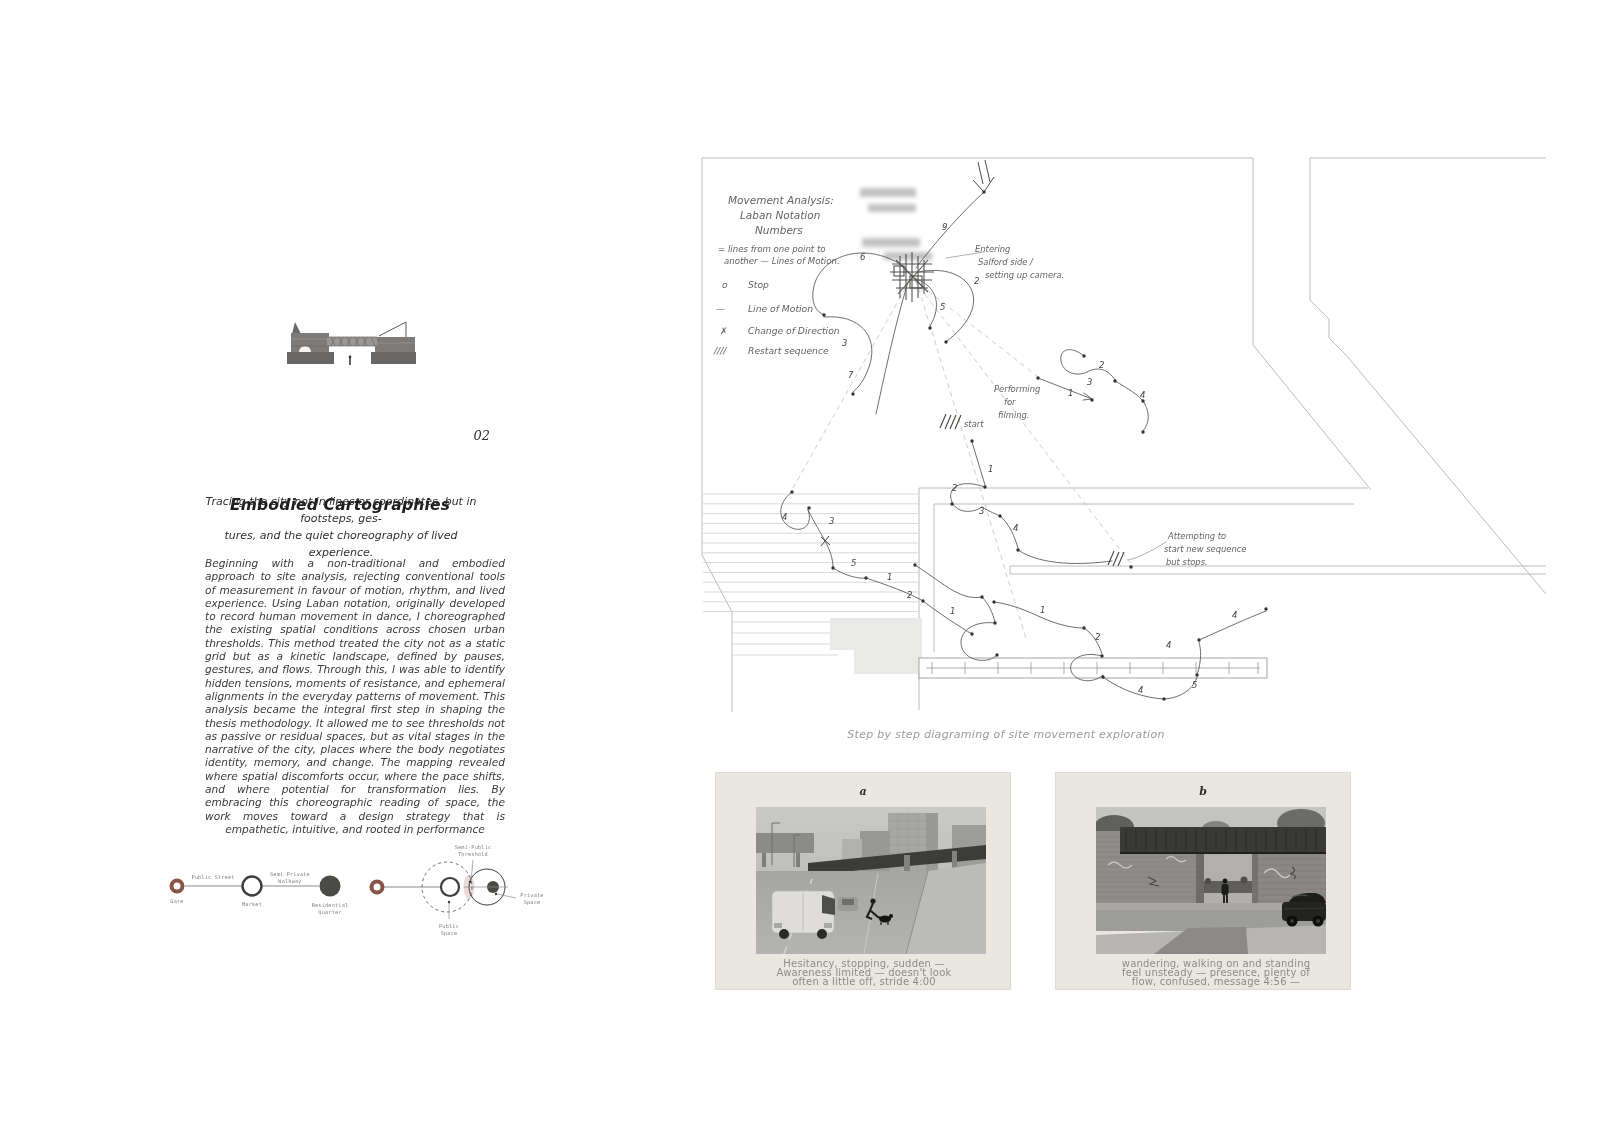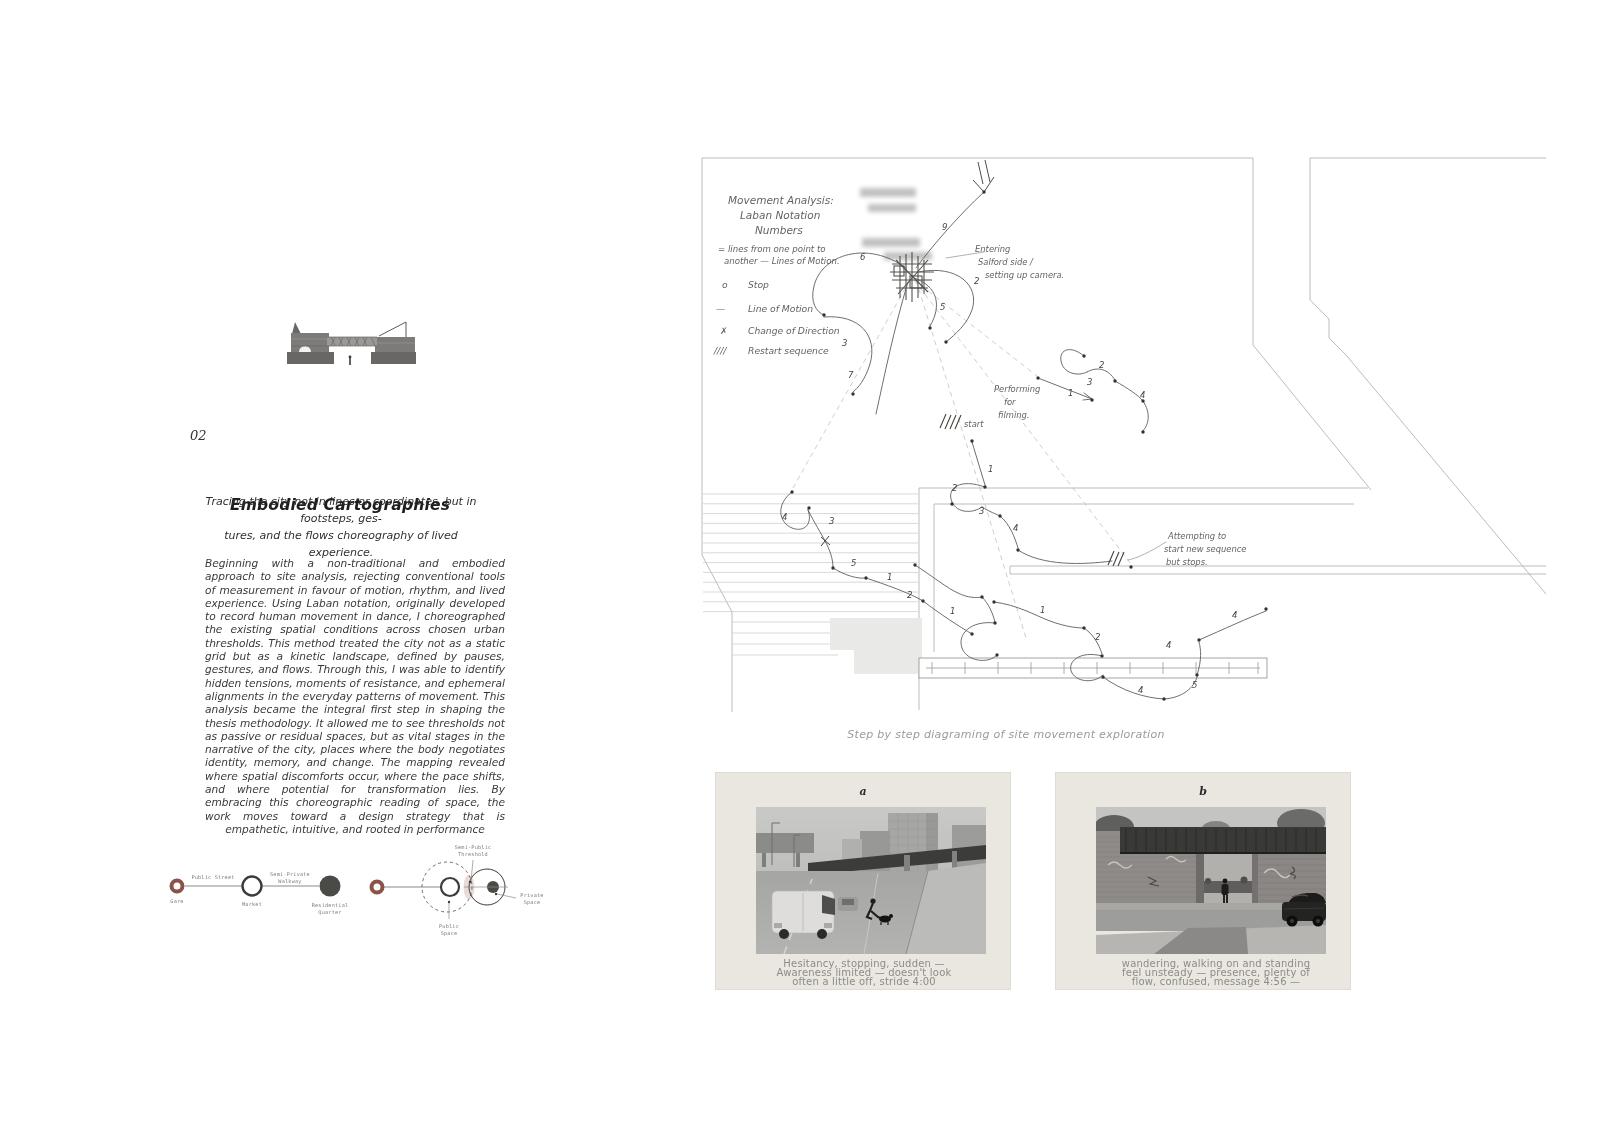--- a/index.html
+++ b/index.html
@@ -4,21 +4,21 @@
 <style>
   * { margin:0; padding:0; box-sizing:border-box; }
   html,body { background:#ffffff; }
   #page {
     position:relative; width:1600px; height:1131px; background:#ffffff;
     font-family:"DejaVu Sans", sans-serif; overflow:hidden;
   }
   .abs { position:absolute; }
 
   
-  .fig-num { font-family:"DejaVu Serif", serif; font-style:italic; font-size:13px; color:#333; text-align:left; }
+  .fig-num { font-family:"DejaVu Serif", serif; font-style:italic; font-size:13px; color:#333; text-align:right; }
   .title   { font-style:italic; font-weight:bold; font-size:15.5px; color:#1d1d1d; text-align:center; letter-spacing:.2px; }
   .subtitle{ font-style:italic; font-size:11px; color:#2f2f2f; text-align:center; line-height:17px; }
   .body-text{
     font-style:italic; font-size:10.6px; color:#383838; line-height:13.3px;
     text-align:justify; text-align-last:center;margin-left:14px;
   }
 
   
   .svg-hand    { fill:#4c4c4c; font-family:"DejaVu Sans", sans-serif; font-style:italic; opacity:.88; }
   .hand-title  { font-size:10.5px; }
@@ -74,21 +74,21 @@
     <circle cx="67" cy="41" r="1.4" fill="#3a3a38"></circle>
     <line x1="67" y1="42" x2="67" y2="49" stroke="#3a3a38" stroke-width="1.6"></line>
   </svg>
 
   <div class="abs fig-num" style="left:190px; top:428px; width:300px;">02</div>
 
   <div class="abs title" style="left:190px; top:458px; width:300px;margin-top:38px;">Embodied Cartographies</div>
 
   <div class="abs subtitle" style="left:205px; top:493px; width:272px;">
     <div>Tracing the city not in lines or coordinates, but in footsteps, ges-</div>
-    <div>tures, and the flows choreography of lived experience.</div>
+    <div>tures, and the quiet choreography of lived experience.</div>
   </div>
 
   <div class="abs body-text" style="left:191px; top:557px; width:300px;">Beginning with a non-traditional and embodied approach to site analysis, rejecting conventional tools of measurement in favour of motion, rhythm, and lived experience. Using Laban notation, originally developed to record human movement in dance, I choreographed the existing spatial conditions across chosen urban thresholds. This method treated the city not as a static grid but as a kinetic landscape, defined by pauses, gestures, and flows. Through this, I was able to identify hidden tensions, moments of resistance, and ephemeral alignments in the everyday patterns of movement. This analysis became the integral first step in shaping the thesis methodology. It allowed me to see thresholds not as passive or residual spaces, but as vital stages in the narrative of the city, places where the body negotiates identity, memory, and change. The mapping revealed where spatial discomforts occur, where the pace shifts, and where potential for transformation lies. By embracing this choreographic reading of space, the work moves toward a design strategy that is empathetic, intuitive, and rooted in performance</div>
 
   <svg class="abs" style="left:150px; top:835px;" width="420" height="110" viewBox="0 0 420 110">
 
     <line x1="35" y1="51" x2="92" y2="51" stroke="#8a8a88" stroke-width="1"></line>
     <line x1="112" y1="51" x2="169" y2="51" stroke="#8a8a88" stroke-width="1"></line>
     <circle cx="27" cy="51" r="5.5" fill="none" stroke="#8a5348" stroke-width="4"></circle>
     <circle cx="102" cy="51" r="9.5" fill="#ffffff" stroke="#3c3c3a" stroke-width="2.4"></circle>

